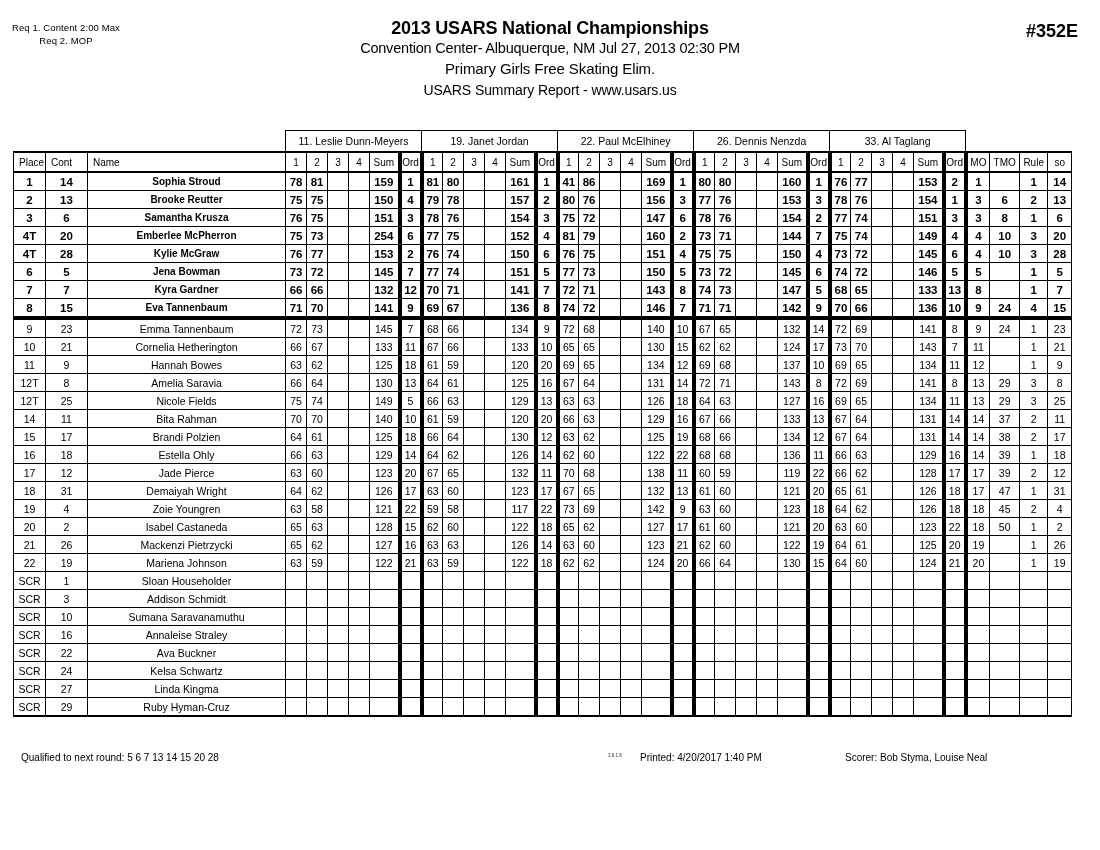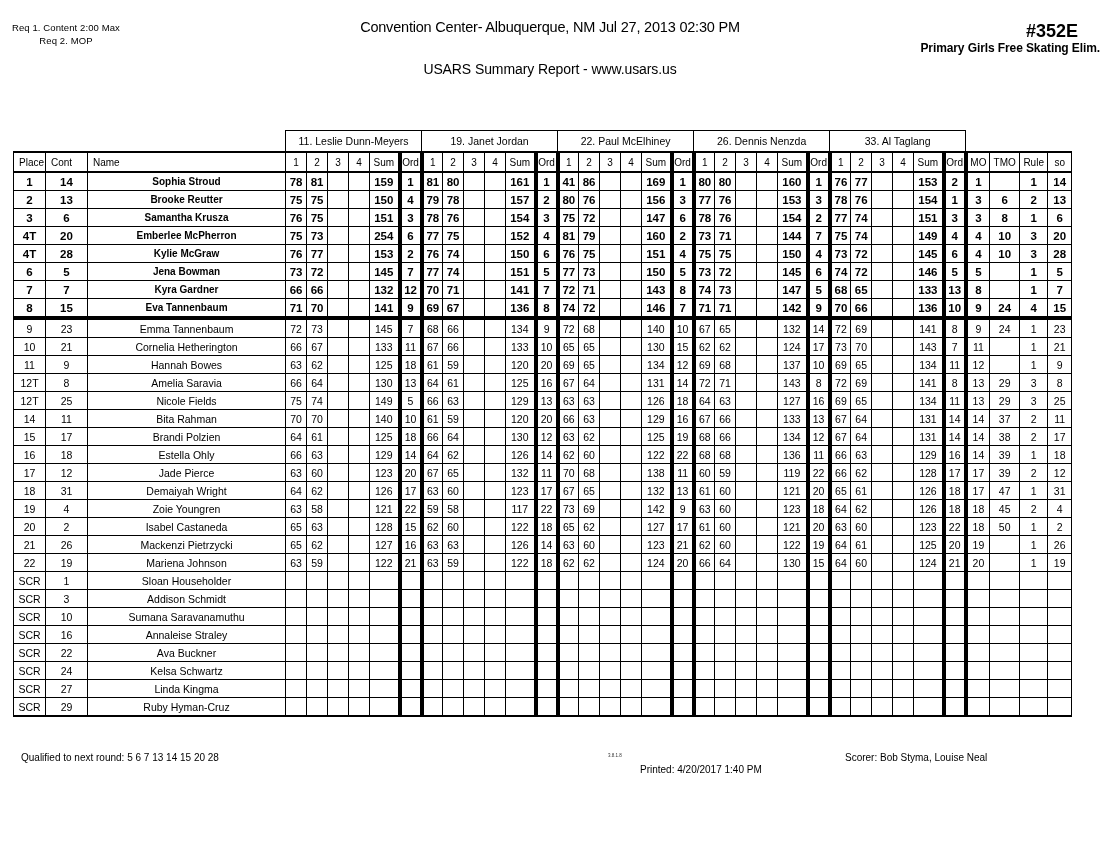--- a/index.html
+++ b/index.html
@@ -42,25 +42,24 @@
     letter-spacing: -0.2px;
     line-height: 21px;
   }
   #header .line2 {
     font-size: 14.5px;
     font-weight: normal;
     line-height: 19px;
     letter-spacing: -0.2px;
   }
   #header .line3 {
-    font-size: 12px;
-    font-weight: bold;
+    font-size: 15px;
+    font-weight: normal;
     line-height: 22px;
     letter-spacing: -0.1px;
-    text-align: right;
   }
   #header .line4 {
     font-size: 14px;
     line-height: 21px;
     letter-spacing: -0.1px;
   }
   #event-code {
     position: absolute;
     right: 22px;
     top: 21px;
@@ -140,32 +139,33 @@
   #footer {
     position: absolute;
     left: 13px;
     top: 752px;
     width: 1032px;
     font-size: 10px;
     height: 14px;
   }
   #footer .qual { position: absolute; left: 8px; top: 0; white-space: nowrap; }
   #footer .ver  { position: absolute; left: 595px; top: 1px; font-size: 4.5px; color:#333; }
-  #footer .printed { position: absolute; left: 627px; top: 12px; white-space: nowrap; }
+  #footer .printed { position: absolute; left: 627px; top: 0; white-space: nowrap; }
   #footer .scorer { position: absolute; left: 832px; top: 0; white-space: nowrap; }
 </style>
 </head>
 <body>
 
 <div id="req-block">
   <div>Req  1.   Content 2:00 Max</div>
   <div>Req  2.   MOP</div>
 </div>
 
 <div id="header">
+  <div class="line1">2013 USARS National Championships</div>
   <div class="line2">Convention Center- Albuquerque, NM  Jul 27, 2013  02:30 PM</div>
   <div class="line3">Primary Girls Free Skating Elim.</div>
   <div class="line4">USARS Summary Report - www.usars.us</div>
 </div>
 <div id="event-code">#352E</div>
 
 <div id="sheet">
   <table class="grid">
     <colgroup id="cg">
         <col style="width: 32px;">

